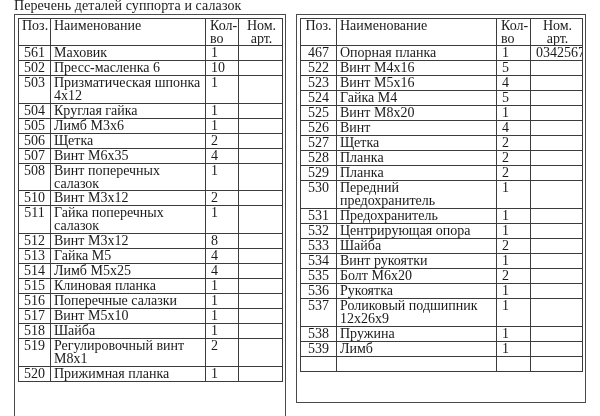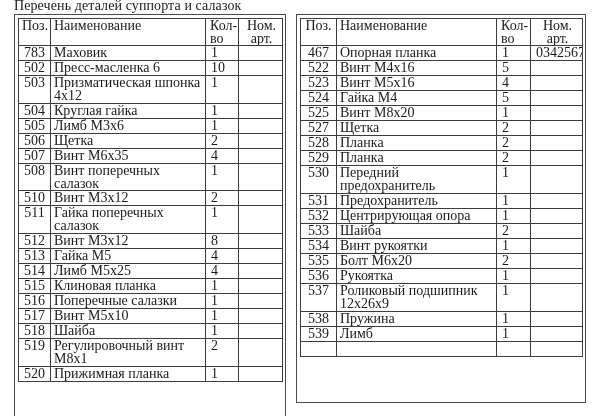--- a/index.html
+++ b/index.html
@@ -140,21 +140,21 @@
         <th class="qty">
             <span class="cell-text">Кол-
 во</span>
           </th>
         <th class="art">Ном. арт.</th>
       </tr>
     </thead>
     <tbody>
         <tr class="r1">
           <td class="pos">
-            <span class="cell-text">783</span>
+            <span class="cell-text">561</span>
           </td>
           <td class="name">
             <span class="cell-text">Маховик</span>
           </td>
           <td class="qty">
             <span class="cell-text">1</span>
           </td>
           <td class="art">
             <span class="cell-text"></span>
           </td>
@@ -501,20 +501,34 @@
           </td>
           <td class="qty">
             <span class="cell-text">1</span>
           </td>
           <td class="art">
             <span class="cell-text"></span>
           </td>
         </tr>
         <tr class="r1">
           <td class="pos">
+            <span class="cell-text">526</span>
+          </td>
+          <td class="name">
+            <span class="cell-text">Винт</span>
+          </td>
+          <td class="qty">
+            <span class="cell-text">4</span>
+          </td>
+          <td class="art">
+            <span class="cell-text"></span>
+          </td>
+        </tr>
+        <tr class="r1">
+          <td class="pos">
             <span class="cell-text">527</span>
           </td>
           <td class="name">
             <span class="cell-text">Щетка</span>
           </td>
           <td class="qty">
             <span class="cell-text">2</span>
           </td>
           <td class="art">
             <span class="cell-text"></span>

